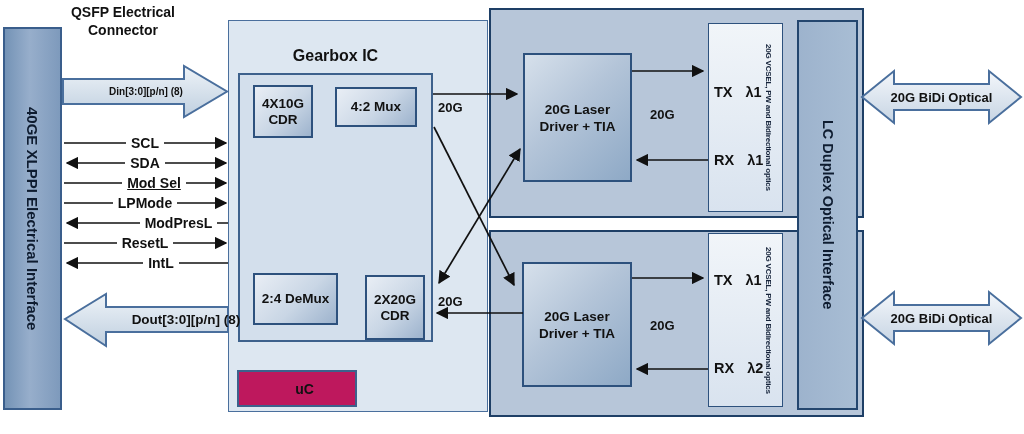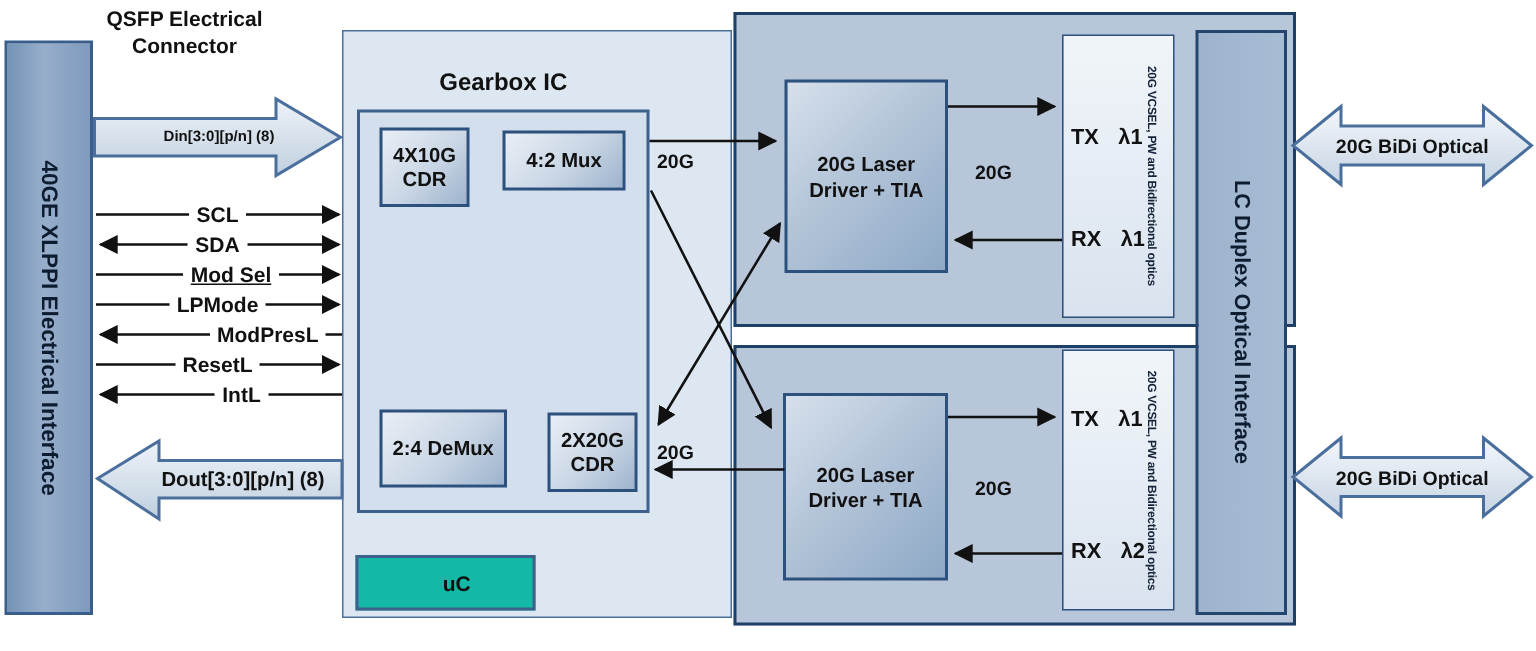--- a/index.html
+++ b/index.html
@@ -6,21 +6,21 @@
   .stage{position:relative;width:1024px;height:434px;background:#fff;overflow:hidden;
          font-family:"Liberation Sans",sans-serif;font-weight:bold;color:#111;}
   .abs{position:absolute;box-sizing:border-box;}
   .box{position:absolute;box-sizing:border-box;border:2px solid #2d517d;}
   .bar-left{background:linear-gradient(90deg,#7493b6,#97aecb 45%,#7e9abc);border:2px solid #3a5e8c;}
   .gearbox-outer{background:#dde7f1;border:1.5px solid #4a6f9d;}
   .gearbox-inner{background:#d3dfec;border:2px solid #3d618c;}
   .block{background:linear-gradient(135deg,#e9eef5 0%,#c9d6e5 55%,#9db3cd 100%);
          border:2px solid #2d517d;display:flex;flex-direction:column;align-items:center;justify-content:center;
          font-size:13.5px;line-height:16px;text-align:center;}
-  .uc{background:#14b8a6;border:2px solid #3d618c;display:flex;align-items:center;justify-content:center;font-size:14px;padding-left:15px;}
+  .uc{background:#be185d;border:2px solid #3d618c;display:flex;align-items:center;justify-content:center;font-size:14px;padding-left:15px;}
   .container-box{background:#b7c6d9;border:2px solid #1e3f66;}
   .driver{background:linear-gradient(135deg,#d6e0eb 0%,#b3c4d8 45%,#8ea9c6 100%);
           border:2px solid #2d517d;display:flex;flex-direction:column;align-items:center;justify-content:center;
           font-size:13.5px;line-height:17px;text-align:center;}
   .vcsel{background:linear-gradient(180deg,#f1f5f9,#d9e3ef);border:1.5px solid #2d517d;}
   .lc-bar{background:linear-gradient(90deg,#9db3cd,#a8bdd4);border:2px solid #24466e;
           display:flex;align-items:center;justify-content:center;}
   .vtext{writing-mode:vertical-rl;white-space:nowrap;}
   .barlabel{font-size:15px;color:#0e1c30;}
   .lclabel{font-size:14.5px;color:#0e1c30;}
@@ -60,21 +60,21 @@
   <div class="block abs" style="left:253px;top:85px;width:60px;height:53px;">
     <div>4X10G</div>
     <div>CDR</div>
   </div>
   <div class="block abs" style="left:335px;top:87px;width:82px;height:40px;">
     <div>4:2 Mux</div>
   </div>
   <div class="block abs" style="left:253px;top:273px;width:85px;height:52px;text-align:center;">
     <div>2:4 DeMux</div>
   </div>
-  <div class="block abs" style="left:365px;top:275px;width:60px;height:53px;">
+  <div class="block abs" style="left:365px;top:275px;width:60px;height:65px;">
     <div>2X20G</div>
     <div>CDR</div>
   </div>
   <div class="uc abs" style="left:237px;top:370px;width:120px;height:37px;">
     <span>uC</span>
   </div>
 
   <div class="box container-box" style="left:489px;top:8px;width:375px;height:210px;"></div>
   <div class="box container-box" style="left:489px;top:230px;width:375px;height:187px;"></div>
 
@@ -136,21 +136,21 @@
   <div class="arrowwrap" style="left:62px;top:290px;width:168px;height:58px;">
     <svg width="168" height="58">
       <defs>
           <linearGradient id="g2" x1="0" y1="0" x2="0" y2="1">
         <stop offset="0" stop-color="#eef3f8"></stop>
             <stop offset="1" stop-color="#bfcfdf"></stop>
           </linearGradient>
         </defs>
       <polygon points="3,29 44,4 44,17 166,17 166,42 44,42 44,56" fill="url(#g2)" stroke="#4a6f9d" stroke-width="2"></polygon>
     </svg>
-    <div class="arrowlabel" style="padding-left:16px;font-size:13.5px;">
+    <div class="arrowlabel" style="padding-left:40px;font-size:13.5px;">
       <span>Dout[3:0][p/n] (8)</span>
     </div>
   </div>
 
   <div class="arrowwrap" style="left:860px;top:68px;width:163px;height:58px;">
     <svg width="163" height="58">
       <defs>
           <linearGradient id="g3" x1="0" y1="0" x2="0" y2="1">
         <stop offset="0" stop-color="#f4f7fb"></stop>
             <stop offset="1" stop-color="#c6d4e3"></stop>

